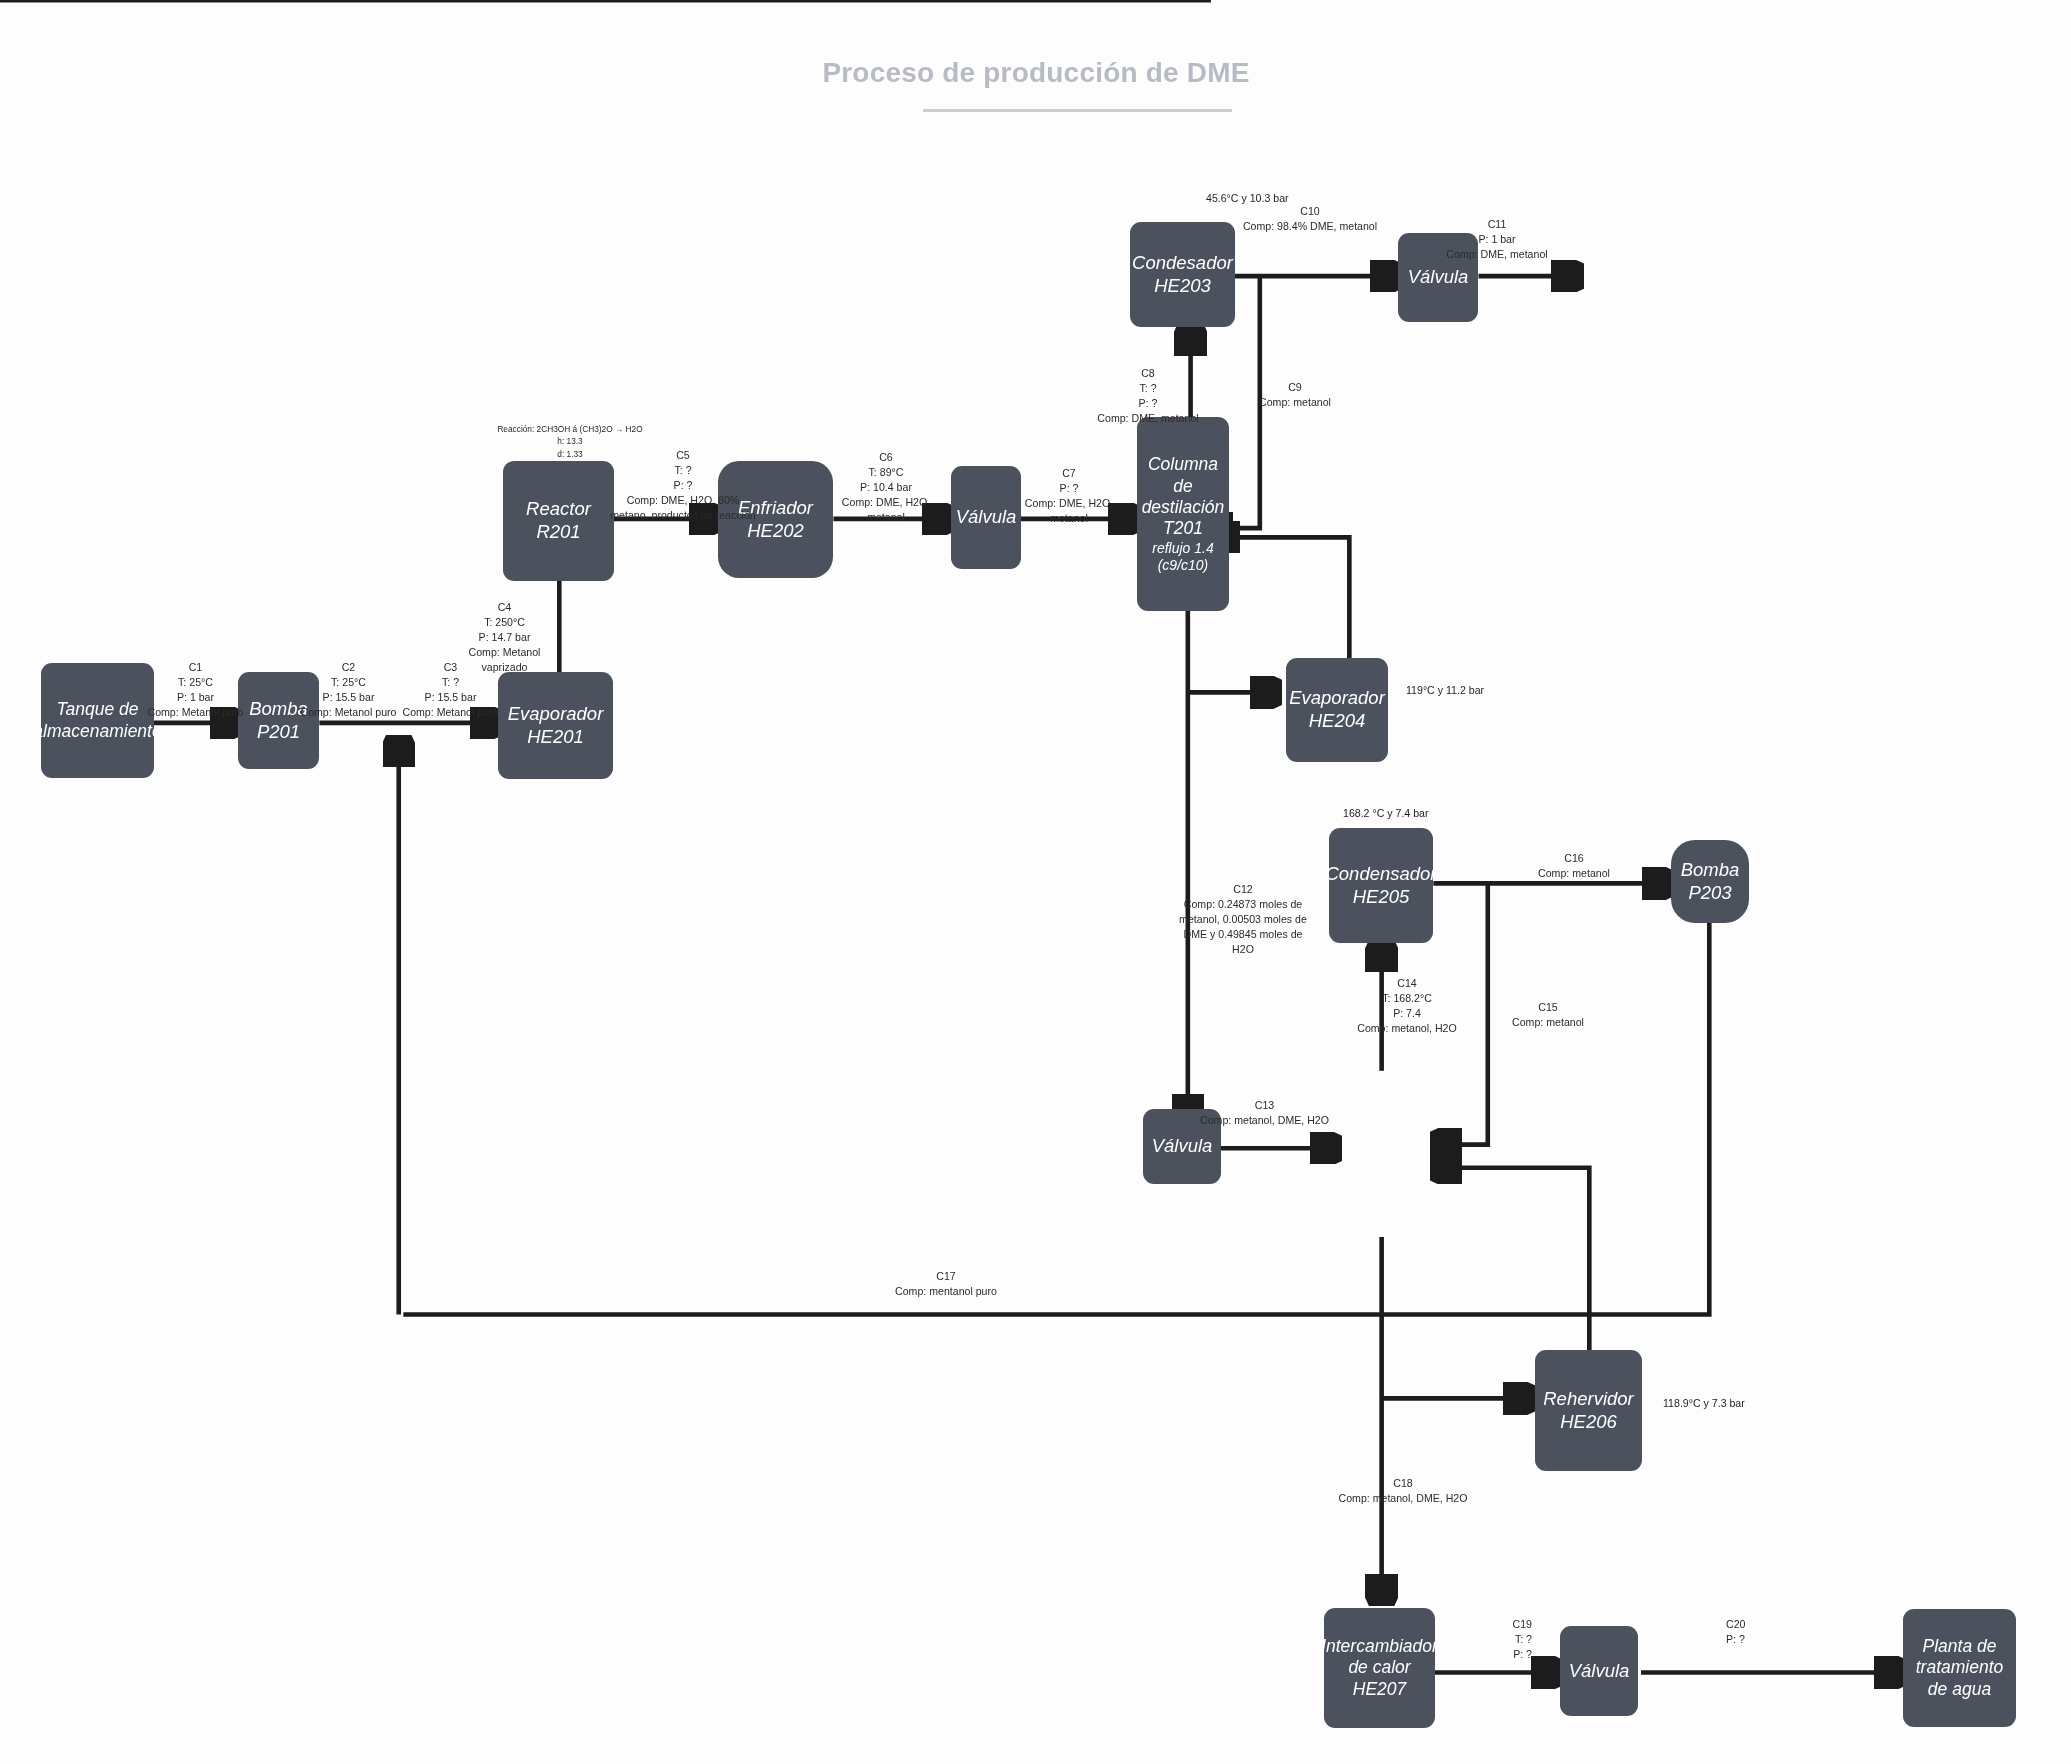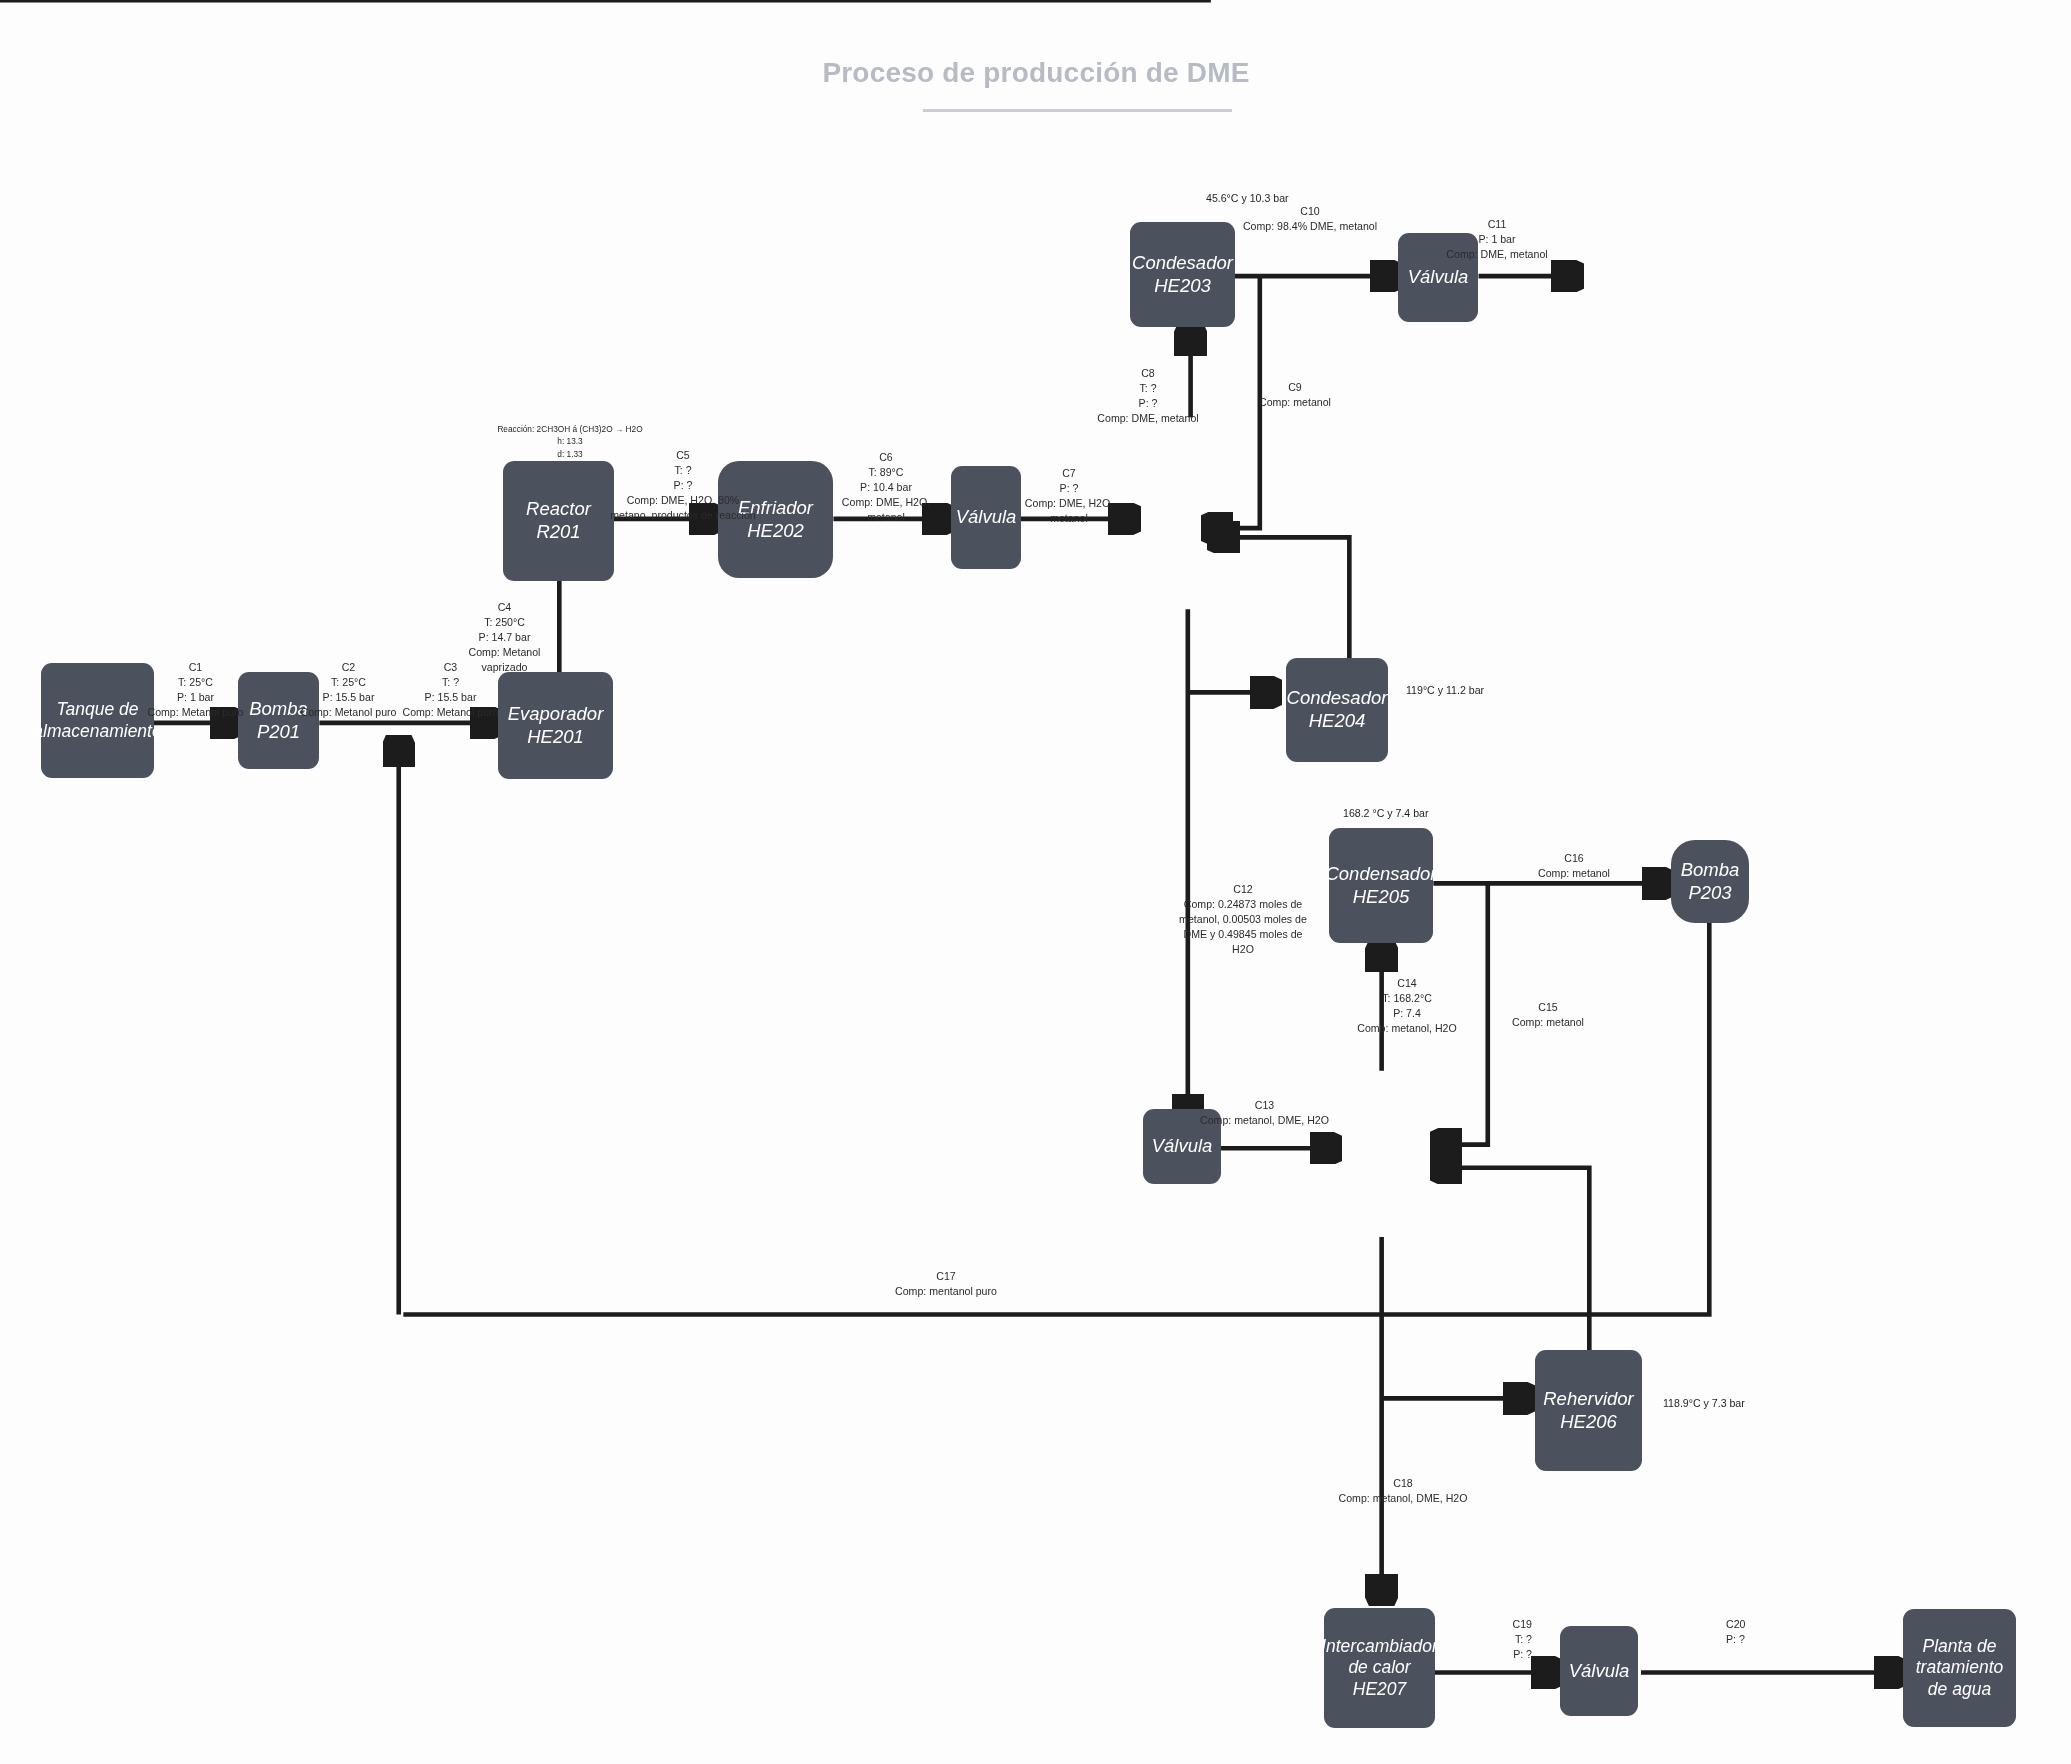--- a/index.html
+++ b/index.html
@@ -116,32 +116,37 @@
   </div>
 
   <div class="node" style="left:718px;top:461px;width:115px;height:117px;font-size:18.5px;border-radius:21px;">
     <span class="nlab">Enfriador HE202</span>
   </div>
 
   <div class="node" style="left:951px;top:466px;width:70px;height:103px;font-size:18.5px;">
     <span class="nlab">Válvula</span>
   </div>
 
+  <div class="node" style="left:1137px;top:417px;width:92px;height:194px;font-size:17.5px;flex-direction:column;">
+    <span class="nlab">Columna de destilación T201</span>
+    <span class="sub" style="white-space:pre-line;">reflujo 1.4
+(c9/c10)</span>
+  </div>
 
   <div class="node" style="left:1130px;top:222px;width:105px;height:105px;font-size:18.5px;">
     <span class="nlab">Condesador HE203</span>
   </div>
 
   <div class="node" style="left:1398px;top:233px;width:80px;height:89px;font-size:18.5px;">
     <span class="nlab">Válvula</span>
   </div>
 
 
   <div class="node" style="left:1286px;top:658px;width:102px;height:104px;font-size:18.5px;">
-    <span class="nlab">Condesador HE204</span>
+    <span class="nlab">Evaporador HE204</span>
   </div>
 
   <div class="node" style="left:1143px;top:1109px;width:78px;height:75px;font-size:18.5px;">
     <span class="nlab">Válvula</span>
   </div>
 
 
   <div class="node" style="left:1329px;top:828px;width:104px;height:115px;font-size:18.5px;">
     <span class="nlab">Condensador HE205</span>
   </div>

